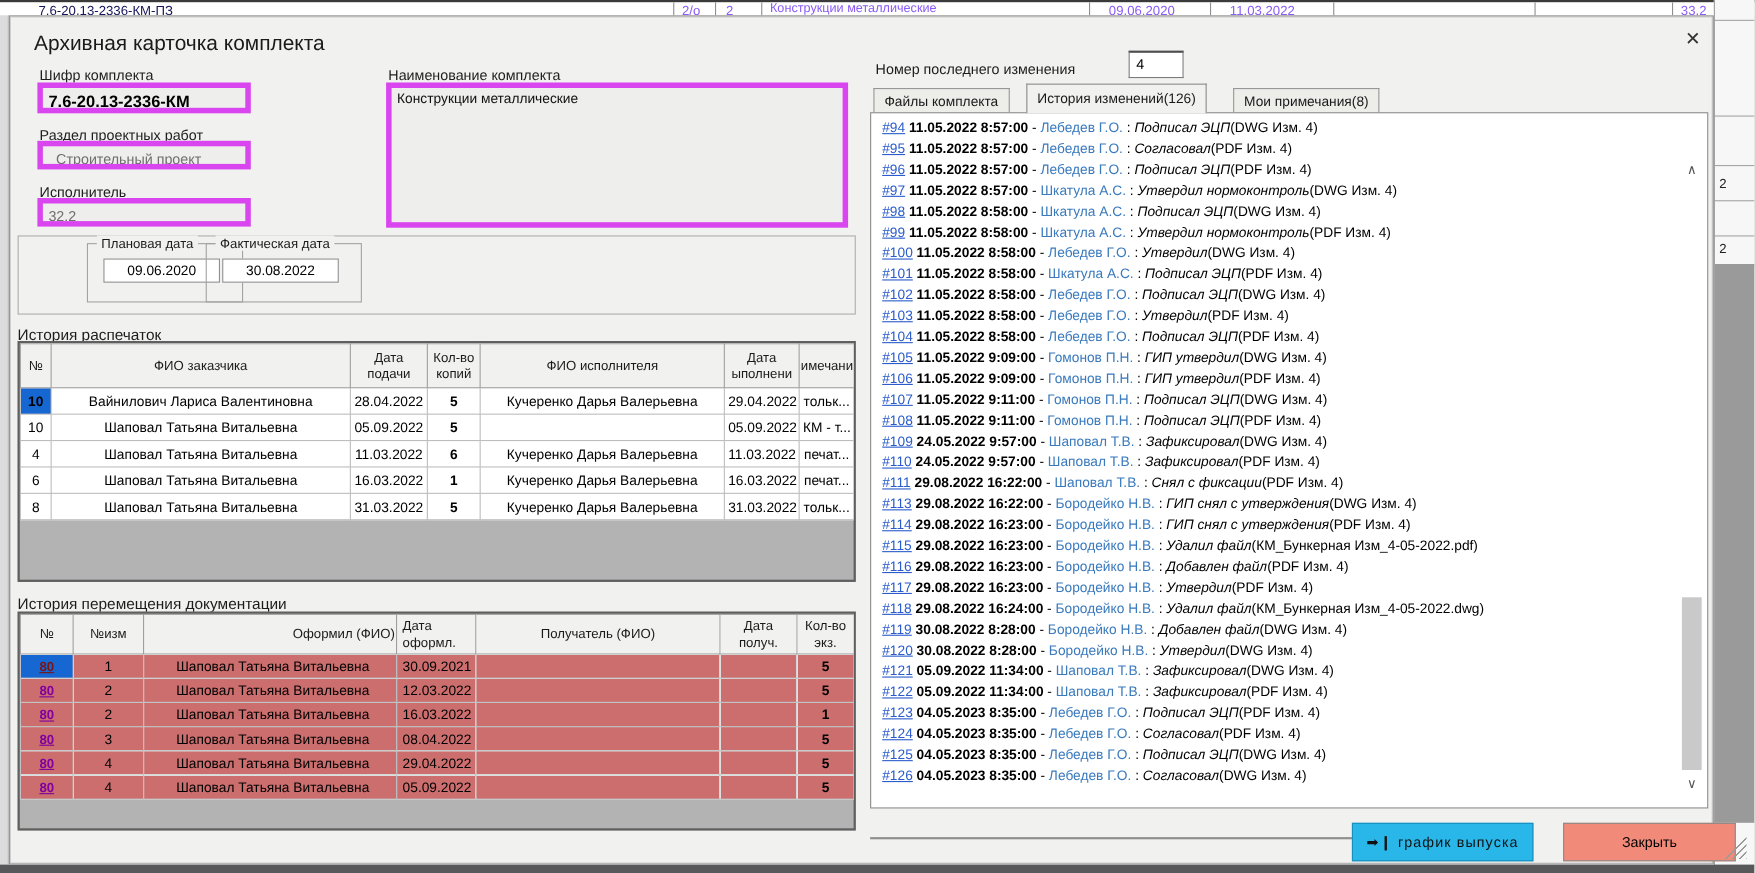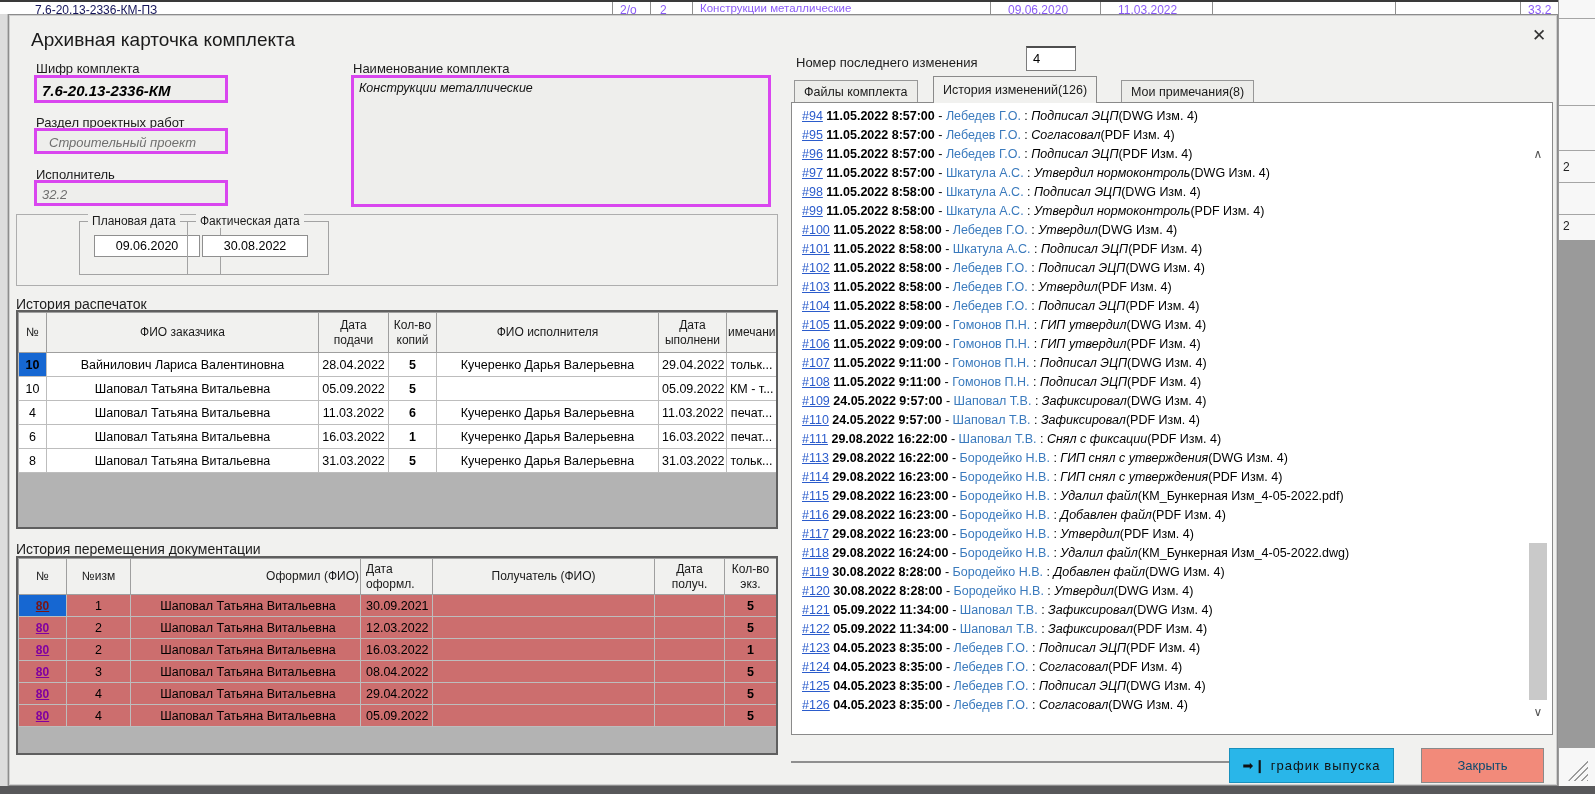--- a/index.html
+++ b/index.html
@@ -16,21 +16,21 @@
   #bg-rightgray { position:absolute; left:0; top:240px; width:37px; height:508px; background:#9a9a9a; }
   #bg-bottombar { position:absolute; left:0; top:786px; width:1595px; height:8px; background:#58585a; }
   #bg-leftedge { position:absolute; left:0; top:14px; width:8px; height:772px; background:#dcdcdc; border-right:1px solid #bdbdbd; }
 
   
   #dialog { position:absolute; left:8px; top:14px; width:1550px; height:772px; background:#f1f1ef; border:1px solid #8c8c8c; box-shadow:0 0 0 1px #cfcfcf inset; }
   #dlg-title { position:absolute; left:22px; top:14px; font-size:19px; color:#1a1a1a; }
   #dlg-close { position:absolute; left:1516px; top:8px; width:28px; height:26px; font-size:17px; color:#333; text-align:center; line-height:26px; cursor:default; }
 
   .lbl { position:absolute; font-size:13px; color:#1c1c1c; white-space:nowrap; }
-  .field { position:absolute; background:#eeeeec; border:3px solid #d946ef; font-size:13px; color:#6f6f6f; padding:4px 5px; overflow:hidden; white-space:nowrap;font-style:italic; }
+  .field { position:absolute; background:#eeeeec; border:5px solid #d946ef; font-size:13px; color:#6f6f6f; padding:4px 5px; overflow:hidden; white-space:nowrap; }
   .field.bold { font-size:15px; font-weight:bold; color:#000; }
   #fld-name { padding:3px 5px; color:#111; font-size:12.5px; }
 
   
   #grp-dates { position:absolute; left:7px; top:199px; width:762px; height:72px; border:1px solid #aeaeae; background:#f1f1ef; }
   .fset { position:absolute; top:6px; height:54px; width:142px; border:1px solid #a3a3a3; }
   .fset .leg { position:absolute; top:-8px; left:8px; background:#f1f1ef; padding:0 4px; font-size:12px; color:#1c1c1c; white-space:nowrap; }
   .fset .din { position:absolute; left:14px; top:13px; width:106px; height:22px; background:#fff; border:1px solid #8f8f8f; font-size:12.5px; color:#000; text-align:center; line-height:20px; }
 
   .sect-title { position:absolute; font-size:14px; color:#1c1c1c; }
@@ -69,21 +69,21 @@
 
   
   #sbar { position:absolute; right:2px; top:0; width:24px; height:631px; }
   .sarrow { position:absolute; left:2px; width:20px; height:18px; text-align:center; font-size:12px; color:#555; line-height:18px; }
   #sb-up { top:42px; } #sb-down { top:600px; }
   #sb-thumb { position:absolute; left:3px; top:440px; width:18px; height:157px; background:#c9c9c9; }
 
   
   #btm-line { position:absolute; left:782px; top:746px; width:440px; height:2px; background:#8f8f8f; }
   #btn-schedule { position:absolute; left:1220px; top:733px; width:165px; height:35px; background:#29b6e9; border:1px solid #1890bd; font-size:13px; color:#111; text-align:center; line-height:33px; letter-spacing:1px; }
-  #btn-close { position:absolute; left:1412px; top:733px; width:123px; height:35px; background:#f28a7a; border:1px solid #8a8a8a; font-size:13px; color:#0c4a6e; text-align:center; line-height:33px; }
+  #btn-close { position:absolute; left:1412px; top:733px; width:157px; height:35px; background:#f28a7a; border:1px solid #8a8a8a; font-size:13px; color:#000000; text-align:center; line-height:33px; }
   #grip { position:absolute; left:1568px; top:757px; width:20px; height:24px;
           background:repeating-linear-gradient(135deg, transparent 0 3px, #9a9a9a 3px 4.5px); 
           clip-path:polygon(100% 0, 100% 100%, 0 100%); z-index:6; }
 </style>
 </head>
 <body>
 
 <div id="screen">
 
   <div id="bg-toprow">

